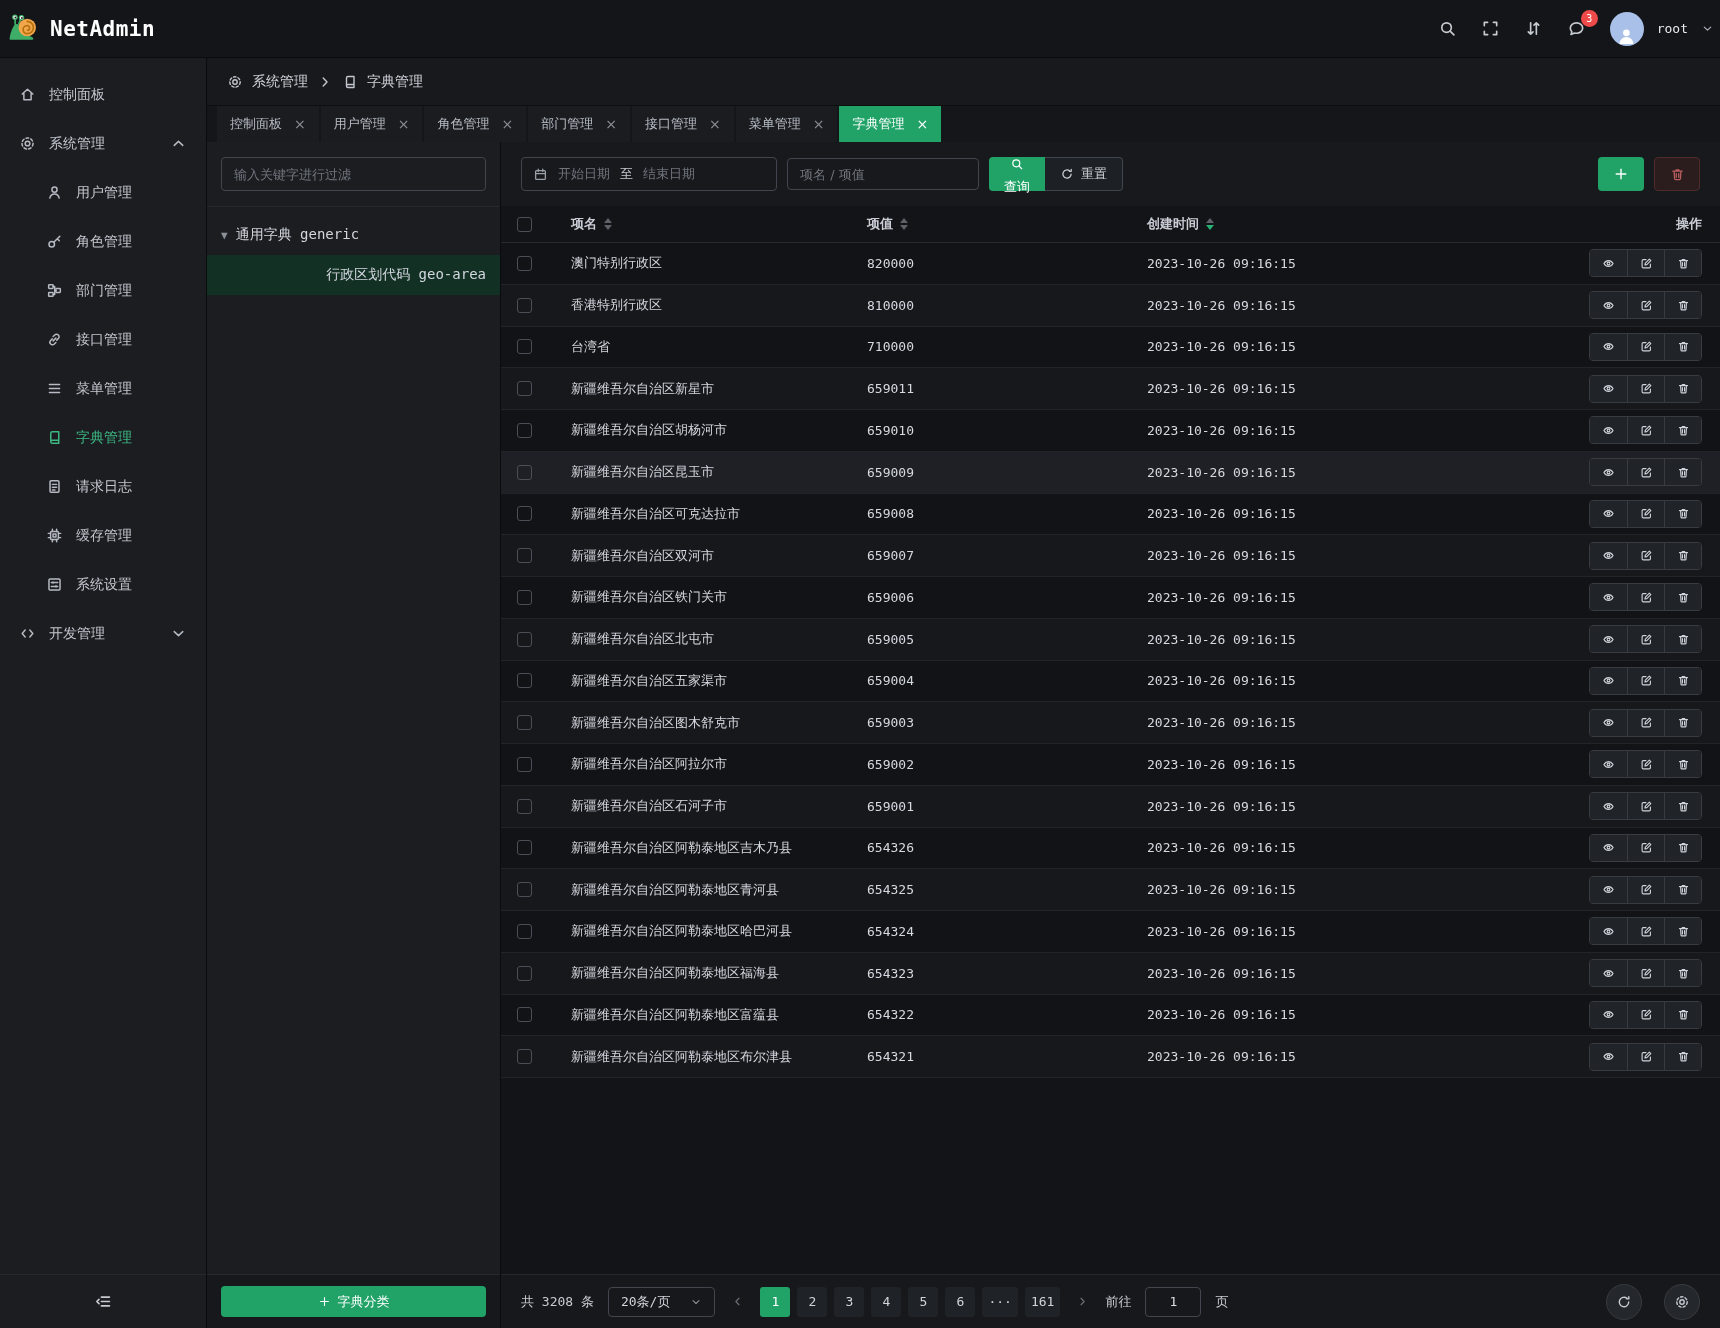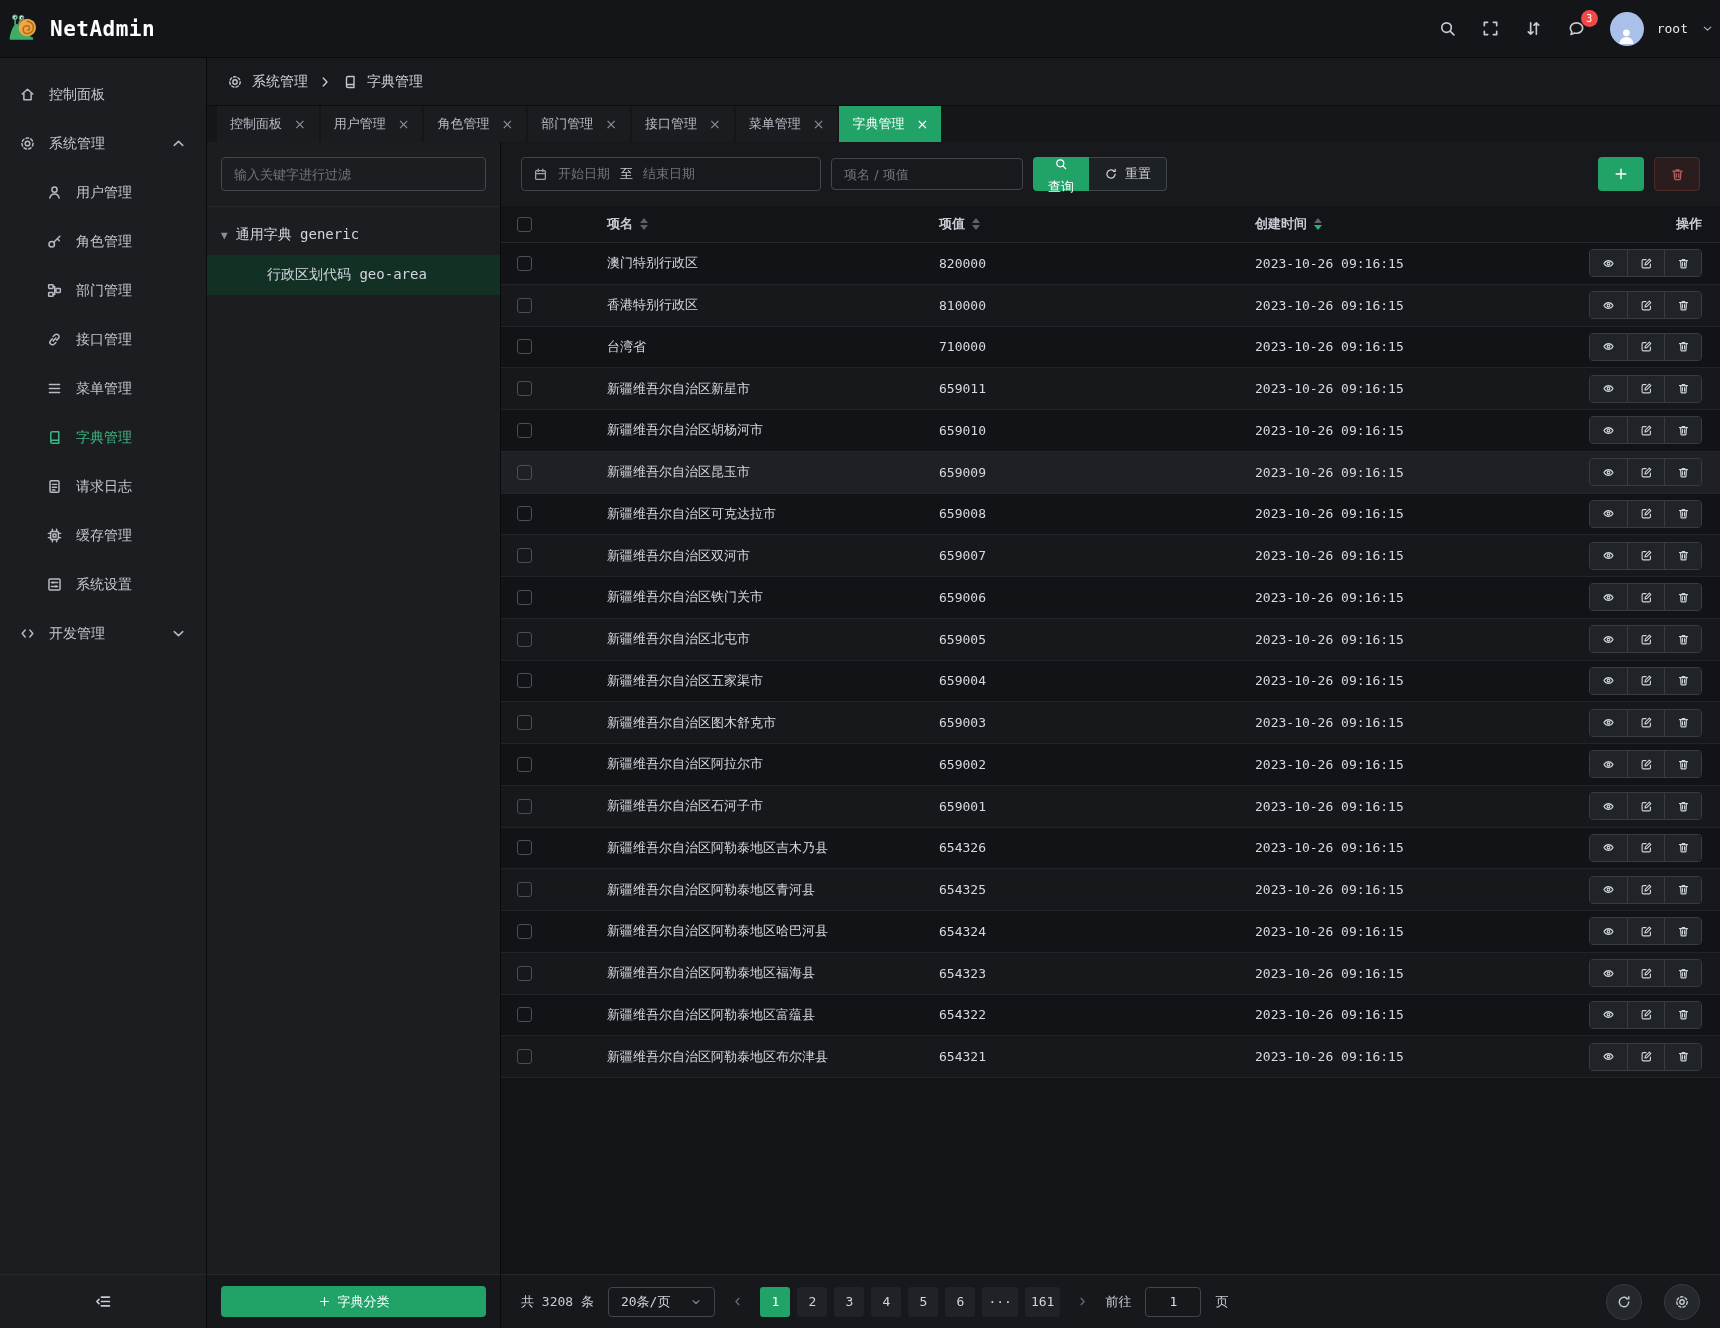--- a/index.html
+++ b/index.html
@@ -70,32 +70,32 @@
     display:flex; flex-direction:column; }
   .tree-search { height:64px; flex:0 0 64px; padding:15px 14px; }
   .tree-search input { width:100%; height:34px; background:transparent; border:1px solid #41454d;
     border-radius:4px; color:#d9dde4; padding:0 12px; font-size:13px; outline:none;
     font-family:inherit; }
   .tree-search input::placeholder { color:#6f747c; }
   .tree-body { flex:1; border-top:1px solid #26282c; padding-top:8px; }
   .tree-node { height:40px; display:flex; align-items:center; gap:8px; padding:0 14px;
     font-size:14px; color:#d3d7de; cursor:pointer; }
   .tree-node .tw { font-size:11px; color:#8a8f98; }
-  .tree-node.child { padding-left:60px; background:#133024; }
+  .tree-node.child { padding-left:60px; background:#133024;justify-content:flex-end; }
   .tree-footer { height:54px; flex:0 0 54px; border-top:1px solid #26282c; display:flex;
     align-items:center; padding:0 14px; background:#17181b; }
   .btn-cat { flex:1; height:31px; border:none; border-radius:4px; background:#21a368; color:#fff;
     font-size:13px; display:flex; align-items:center; justify-content:center; gap:7px;
     cursor:pointer; font-family:inherit; }
 
   
   .table-panel { flex:1; display:flex; flex-direction:column; min-width:0; background:#131417; }
   .toolbar { height:64px; flex:0 0 64px; background:#18191d; display:flex; align-items:center;
     padding:0 20px; gap:10px; }
-  .date-range { width:300px; height:34px; border:1px solid #41454d; border-radius:4px;
+  .date-range { width:256px; height:34px; border:1px solid #41454d; border-radius:4px;
     display:flex; align-items:center; gap:10px; padding:0 11px; color:#6f747c; cursor:pointer; }
   .date-range .icon { font-size:15px; color:#9aa0a8; }
   .date-sep { color:#c6cad1; }
   .kw-input { width:192px; height:32px; background:transparent; border:1px solid #41454d;
     border-radius:4px; color:#d9dde4; padding:0 12px; font-size:13px; outline:none;
     font-family:inherit; }
   .kw-input::placeholder { color:#6f747c; }
   .btn-group { display:flex; }
   .btn { height:34px; display:flex; align-items:center; gap:7px; padding:0 15px; font-size:13px;
     cursor:pointer; border:none; font-family:inherit; }
@@ -103,21 +103,21 @@
   .btn-query { background:#21a368; color:#fff; border-radius:4px 0 0 4px;flex-direction:column; }
   .btn-reset { background:#1d2024; color:#d0d4db; border:1px solid #41454d; border-left:none;
     border-radius:0 4px 4px 0; }
   .toolbar-spacer { flex:1; }
   .btn-add { width:46px; height:34px; border-radius:4px; background:#21a368; color:#fff;
     display:flex; align-items:center; justify-content:center; font-size:16px; cursor:pointer; }
   .btn-del-top { width:46px; height:34px; border-radius:4px; background:#2b1d1e;
     border:1px solid #4f2b2b; color:#b85c5c; display:flex; align-items:center;
     justify-content:center; font-size:15px; cursor:pointer; }
 
-  .grid { display:grid; grid-template-columns:46px 320px 280px 1fr 240px; align-items:center;gap:36px; }
+  .grid { display:grid; grid-template-columns:46px 320px 280px 1fr 240px; align-items:center; }
   .grid-header { height:37px; flex:0 0 37px; background:#131417; border-bottom:1px solid #26282c;
     color:#c9cdd5; font-weight:bold; }
   .cell-check { display:flex; justify-content:center; }
   .checkbox { width:15px; height:15px; border:1px solid #4a4e56; border-radius:3px;
     background:transparent; cursor:pointer; }
   .cell-name { padding-left:24px; display:flex; align-items:center; gap:7px; }
   .cell-actions { display:flex; justify-content:flex-end; padding-right:18px; }
   .sort { display:inline-flex; flex-direction:column; align-items:center; cursor:pointer; }
   .sort i { display:block; width:0; height:0; border-left:4px solid transparent;
     border-right:4px solid transparent; }

